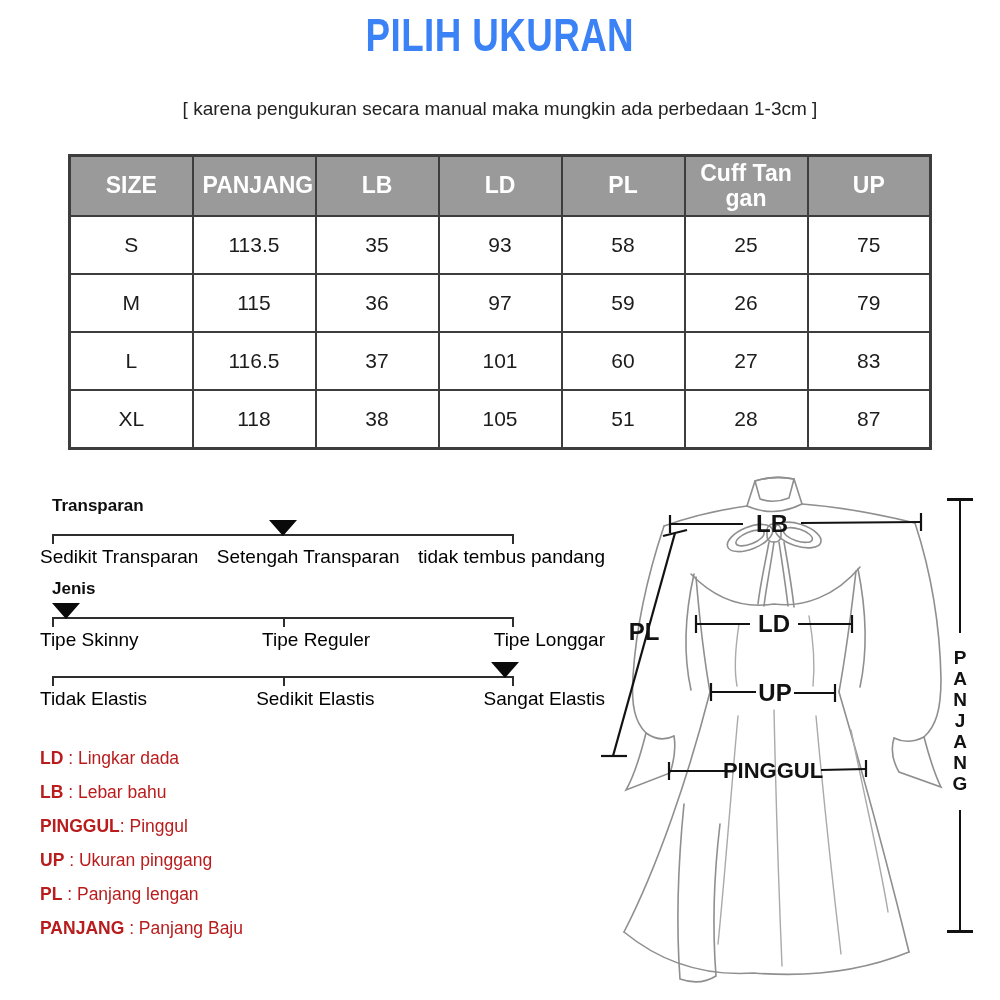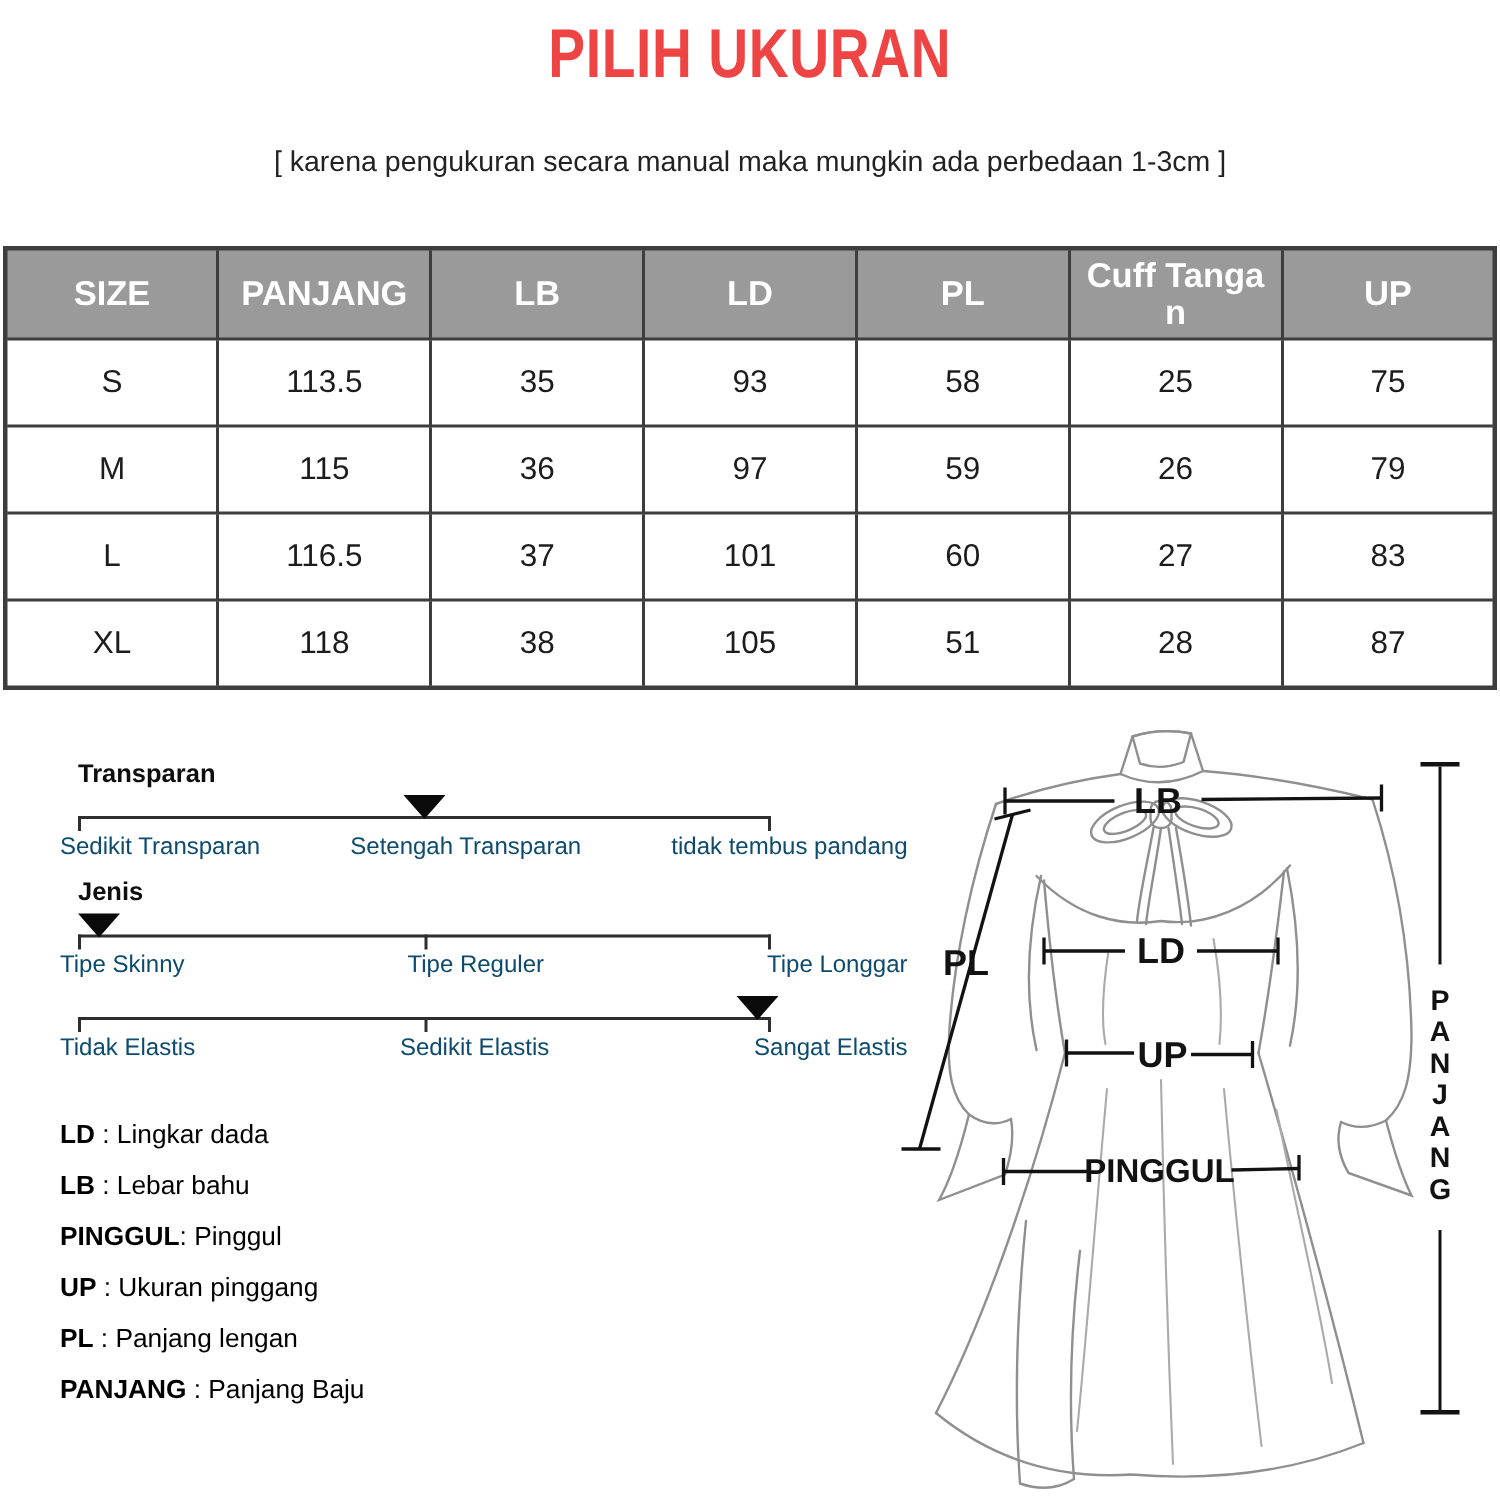--- a/index.html
+++ b/index.html
@@ -2,26 +2,26 @@
 <html style="--header-bg: #9a9a9a; --header-text: #ffffff; --border-color: #3d3d3d;"><head>
 <meta charset="utf-8">
 <style>
   html,body{margin:0;padding:0;}
   body{
     width:1000px;height:1000px;background:#ffffff;
     font-family:"Liberation Sans", sans-serif;color:#111;
     overflow:hidden;position:relative;
   }
   
-  .page-title{margin:8px 0 0;text-align:center;font-size:46px;font-weight:bold;color:#ef4444;letter-spacing:.5px;}
+  .page-title{margin:8px 0 0;text-align:center;font-size:46px;font-weight:bold;color:#3b82f6;letter-spacing:.5px;}
   .page-title .condense{display:inline-block;transform:scaleX(.8);transform-origin:center;white-space:nowrap;}
   .page-subtitle{margin:36px 0 0;text-align:center;font-size:19px;color:#222;}
   
   table.size-table{
-    width:996px;margin:44px auto 0;border-collapse:collapse;table-layout:fixed;
+    width:864px;margin:34px auto 0;border-collapse:collapse;table-layout:fixed;
     border:3px solid var(--border-color,#3d3d3d);
   }
   .size-table th,.size-table td{border:2px solid var(--border-color,#3d3d3d);text-align:center;vertical-align:middle;}
   .size-table thead th{
     background:var(--header-bg,#9a9a9a);color:var(--header-text,#fff);
     font-size:23px;font-weight:bold;height:58px;padding:0 9px;line-height:1.1;
   }
   .size-table thead th.break{word-break:break-all;}
   .size-table tbody td{height:54px;font-size:21px;color:#1c1c1c;background:#fff;}
   
@@ -33,24 +33,24 @@
   .scale-title{font-weight:bold;font-size:17px;color:#0e0e0e;margin:0 0 4px 12px;}
   .scale-track{position:relative;width:462px;height:23px;margin-left:12px;}
   .track-line{position:absolute;left:0;right:0;top:14px;height:2px;background:#2e2e2e;}
   .tick{position:absolute;top:14px;width:2px;height:10px;background:#2e2e2e;}
   .tick.t0{left:0;} .tick.t50{left:50%;} .tick.t100{right:0;}
   .marker{position:absolute;top:0;width:0;height:0;
     border-left:14px solid transparent;border-right:14px solid transparent;border-top:16px solid #0a0a0a;}
   .pos-mid{left:50%;transform:translateX(-50%);}
   .pos-left{left:3%;transform:translateX(-50%);}
   .pos-right{left:98%;transform:translateX(-50%);}
-  .scale-labels{display:flex;justify-content:space-between;width:565px;font-size:16px;color:#0c4a6e;margin-top:3px;}
+  .scale-labels{display:flex;justify-content:space-between;width:565px;font-size:19px;color:#000000;margin-top:3px;}
   .scale-labels span{white-space:nowrap;}
   
-  .legend{margin-top:38px;font-size:17.5px;color:#000000;}
+  .legend{margin-top:38px;font-size:17.5px;color:#b91c1c;}
   .legend-item{margin-bottom:13px;}
   .legend-item .abbr{font-weight:bold;}
   
   .dress-svg{position:absolute;left:0;top:0;}
   .garment{stroke:#8f8f8f;stroke-width:1.6;fill:none;stroke-linecap:round;}
   .garment-fold{stroke:#aaaaaa;stroke-width:1.4;fill:none;stroke-linecap:round;}
   .anno{stroke:#121212;stroke-width:2.2;fill:none;stroke-linecap:butt;}
   .anno-label{font-family:"Liberation Sans",sans-serif;font-weight:bold;fill:#121212;font-size:24px;text-anchor:middle;}
   .anno-label.small{font-size:22px;}
   

